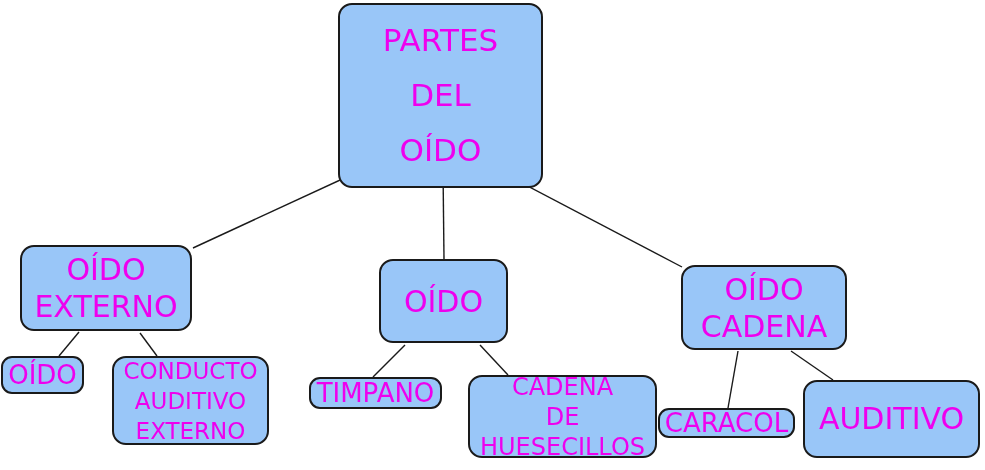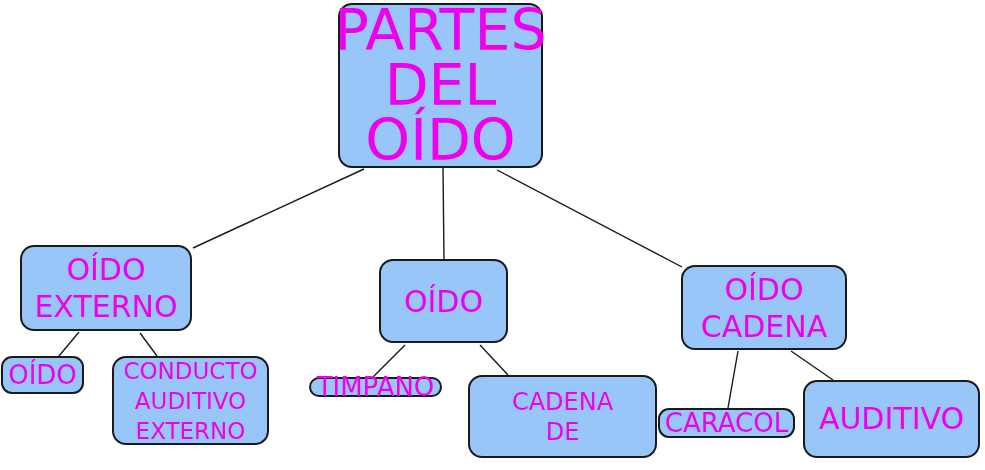--- a/index.html
+++ b/index.html
@@ -14,27 +14,27 @@
     background:var(--node-fill,#99c6f8);
     border:2px solid var(--node-border,#1a1a1a);
     color:var(--node-text,#ee00ee);
     display:flex; flex-direction:column; align-items:center; justify-content:center;
     text-align:center; border-radius:14px; cursor:default;
   }
   .node.small { border-radius:11px; }
   .nline { display:block; white-space:nowrap; }
 
   
-  #n-root     { left:338px; top:3px;   width:205px; height:165px; font-size:57px; line-height:55px; }
+  #n-root     { left:338px; top:3px;   width:205px; height:185px; font-size:31px; line-height:55px; }
   #n-externo  { left:20px;  top:245px; width:172px; height:86px;  font-size:30px; line-height:37px; }
   #n-medio    { left:379px; top:259px; width:129px; height:84px;  font-size:30px; line-height:37px; }
   #n-interno  { left:681px; top:265px; width:166px; height:85px;  font-size:30px; line-height:37px; }
   #n-oido     { left:1px;   top:356px; width:83px;  height:38px;  font-size:26px; line-height:30px; }
   #n-conducto { left:112px; top:356px; width:157px; height:89px;  font-size:23px; line-height:30px; }
-  #n-timpano  { left:309px; top:377px; width:133px; height:20px;  font-size:26px; line-height:28px; }
+  #n-timpano  { left:309px; top:377px; width:133px; height:32px;  font-size:26px; line-height:28px; }
   #n-cadena   { left:468px; top:375px; width:189px; height:83px;  font-size:24px; line-height:30px; }
   #n-caracol  { left:658px; top:408px; width:137px; height:30px;  font-size:26px; line-height:28px; }
   #n-nervio   { left:803px; top:380px; width:177px; height:78px;  font-size:30px; line-height:38px; }
 </style>
 </head>
 <body>
 
 <div id="canvas" style="background: rgb(255, 255, 255);">
 
   <svg id="edges" xmlns="http://www.w3.org/2000/svg">
@@ -79,20 +79,21 @@
     <span class="nline">EXTERNO</span>
   </div>
 
   <div class="node small" id="n-timpano">
     <span class="nline">TIMPANO</span>
   </div>
 
   <div class="node" id="n-cadena">
     <span class="nline">CADENA</span>
     <span class="nline">DE</span>
+    <span class="nline">HUESECILLOS</span>
   </div>
 
   <div class="node small" id="n-caracol">
     <span class="nline">CARACOL</span>
   </div>
 
   <div class="node" id="n-nervio">
     <span class="nline">AUDITIVO</span>
   </div>
 

